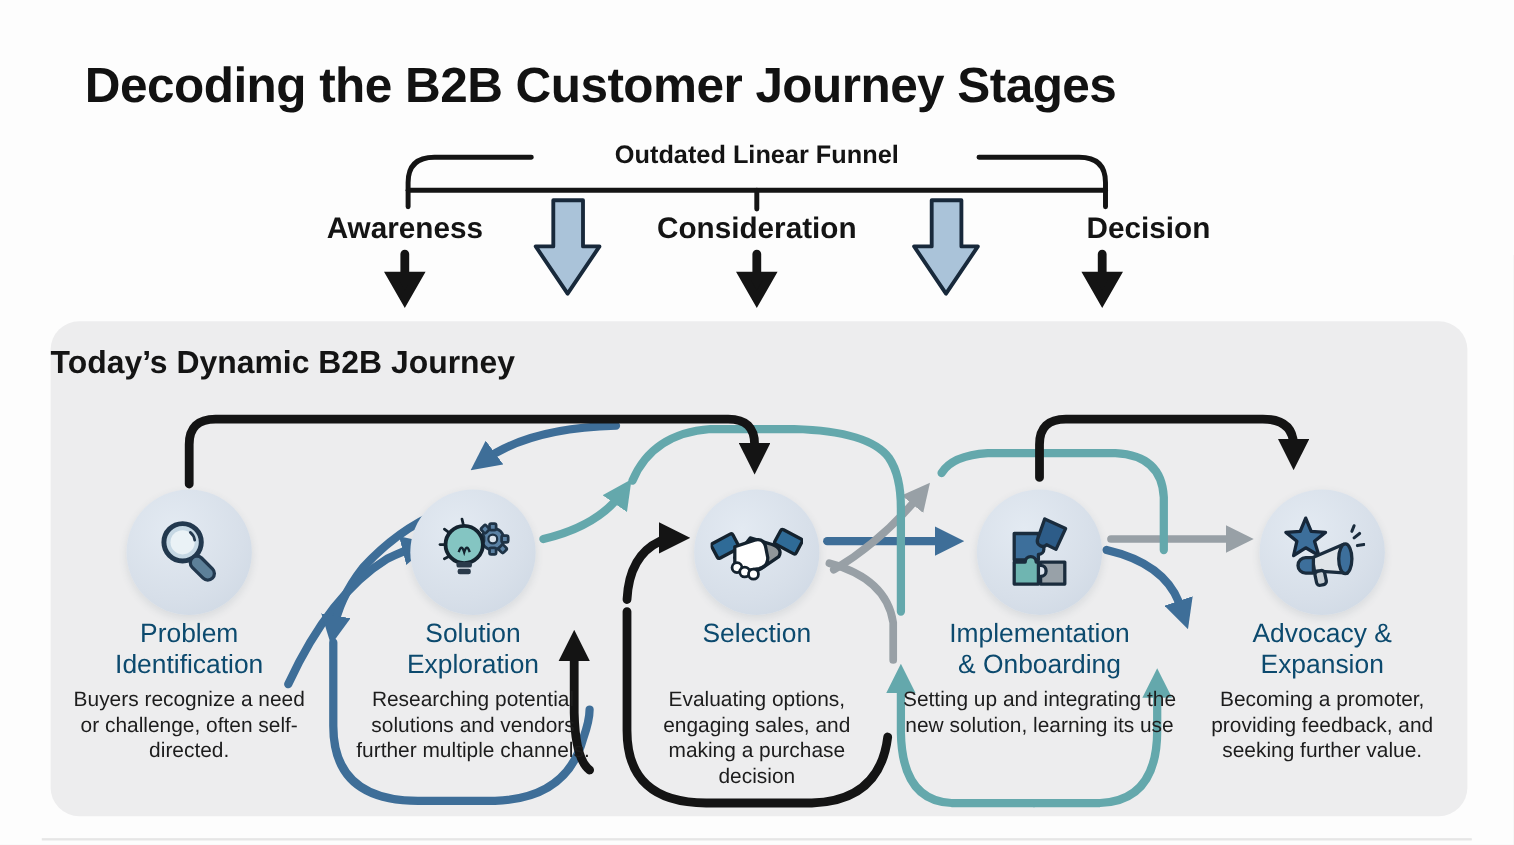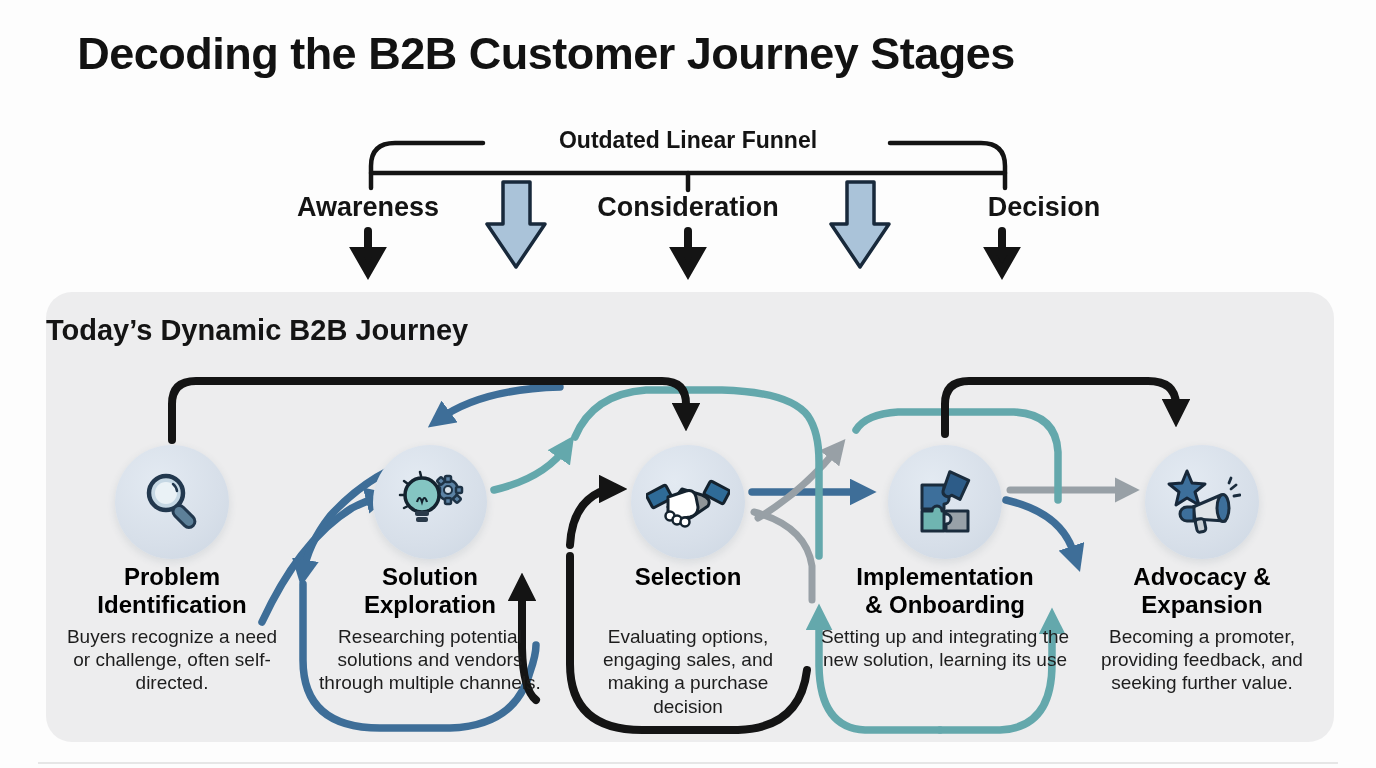--- a/index.html
+++ b/index.html
@@ -5,21 +5,21 @@
   html,body{margin:0;padding:0;}
   body{
     width:1376px;height:768px;position:relative;overflow:hidden;
     background:#fdfdfd;
     font-family:"Liberation Sans","DejaVu Sans",sans-serif;
     color:#111;
   }
   .abs{position:absolute;}
   
   .main-title{
-    top:28px;left:0;width:1092px;text-align:center;
+    top:52px;left:0;width:1092px;text-align:center;
     font-size:45px;font-weight:bold;letter-spacing:-0.5px;color:#121212;
   }
   .funnel-label{
     top:127px;left:0;width:1376px;text-align:center;
     font-size:23px;font-weight:bold;color:#141414;
   }
   .funnel-stage{
     top:192px;font-size:27px;font-weight:bold;text-align:center;color:#141414;
   }
   .fs-awareness{left:268px;width:200px;text-align:center;}
@@ -38,21 +38,21 @@
   .sc-1{left:47px;}  .sc-2{left:305px;}  .sc-3{left:563px;}
   .sc-4{left:820px;} .sc-5{left:1077px;}
   .stage-circle{
     position:absolute;top:0;left:68px;width:114px;height:114px;border-radius:50%;
     background:radial-gradient(circle at 38% 32%, #e3eaf2 0%, #d7dfe9 60%, #ccd6e2 100%);
     box-shadow:0 3px 8px rgba(60,80,100,0.12);
     display:flex;align-items:center;justify-content:center;
   }
   .stage-title{
     position:absolute;top:118px;left:0;width:250px;text-align:center;
-    font-size:24px;font-weight:bold;line-height:1.15;color:#000000;
+    font-size:24px;font-weight:normal;line-height:1.15;color:#0c4a6e;
   }
   .stage-desc{
     position:absolute;top:180px;left:12px;width:226px;text-align:center;
     font-size:19px;line-height:1.22;color:#1d1d1d;
   }
   .sc-4 .stage-desc{left:0px;width:250px;text-align:center;}
   .sc-5 .stage-desc{left:4px;width:242px;text-align:center;}
   svg{display:block;}
   .lines-layer{top:0;left:0;pointer-events:none;}
   .bottom-rule{
@@ -178,21 +178,21 @@
         <line x1="12" y1="17" x2="16" y2="20"></line>
         <line x1="28" y1="8" x2="29" y2="12"></line>
         <line x1="12" y1="44" x2="16" y2="42"></line>
       </g>
     </svg>
   </div>
   <div class="stage-title">
     <div>Solution</div>
     <div>Exploration</div>
   </div>
-  <div class="stage-desc">Researching potential solutions and vendors through multiple channels.</div>
+  <div class="stage-desc">Researching potential solutions and vendors further multiple channels.</div>
 </div>
 
 <div class="abs stage-col sc-3">
   <div class="stage-circle">
     <svg width="84" height="58" viewBox="0 0 84 58">
       <rect x="2" y="16" width="22" height="15" rx="2" transform="rotate(-28 13 23)" fill="#2f6b97" stroke="#14222e" stroke-width="3"></rect>
       <rect x="60" y="12" width="22" height="15" rx="2" transform="rotate(28 71 19)" fill="#2f6b97" stroke="#14222e" stroke-width="3"></rect>
       <path d="M 36 16 L 56 22 Q 66 26 62 33 L 46 44 Q 40 48 34 44 L 22 34 Z" fill="#909699" stroke="#14222e" stroke-width="3" stroke-linejoin="round"></path>
       <path d="M 22 24 L 40 18 Q 48 16 50 24 L 52 34 Q 52 42 44 44 L 30 46 Q 24 46 22 40 Z" fill="#ffffff" stroke="#14222e" stroke-width="3" stroke-linejoin="round"></path>
       <g fill="#ffffff" stroke="#14222e" stroke-width="2.5">

